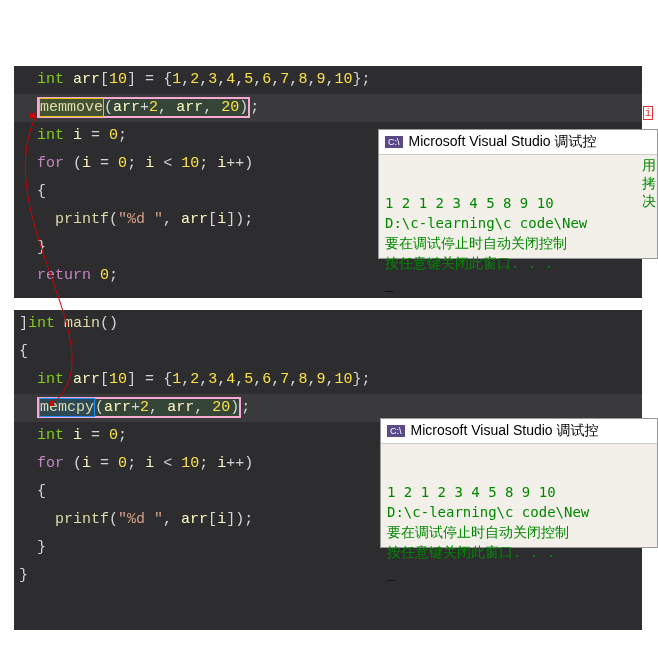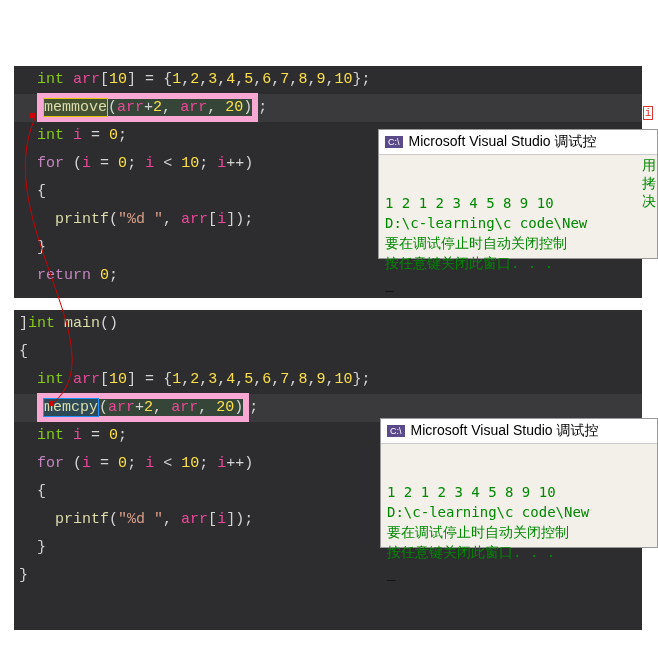--- a/index.html
+++ b/index.html
@@ -14,30 +14,30 @@
   }
   .code-block {
     position: absolute;
     background: #2d2d30;
     color: #d4d4d4;
     line-height: 28px;
     padding-left: 5px;
   }
   .code-block .line { white-space: pre; position: relative; }
   .k-blue { color: #84cc16; }
-  .k-var { color: #ec4899; }
+  .k-var { color: #fef9c3; }
   .k-func { color: #dcdcaa; }
   .k-num { color: #fde047; }
   .k-str { color: #d69d85; }
   .k-punc { color: #d4d4d4; }
   .k-op { color: #d4d4d4; }
   .k-brace { color: #d4d4d4; }
   .k-purple { color: #c586c0; }
   .hl-yellow { border: 1px solid #e0c800; background: rgba(255,230,0,0.08); }
-  .hl-green { border: 6px solid #f9a8d4; background: rgba(0,200,0,0.08); }
+  .hl-green { border: 2px solid #f9a8d4; background: rgba(0,200,0,0.08); }
   .hl-blue { border: 1px solid #2090ff; background: rgba(0,100,255,0.15); }
   .output-popup {
     position: absolute;
     background: #f2f0e9;
     border: 1px solid #999;
     font-family: "SimSun", "Consolas", monospace;
     font-size: 14px;
   }
   .popup-title {
     background: #fff;

